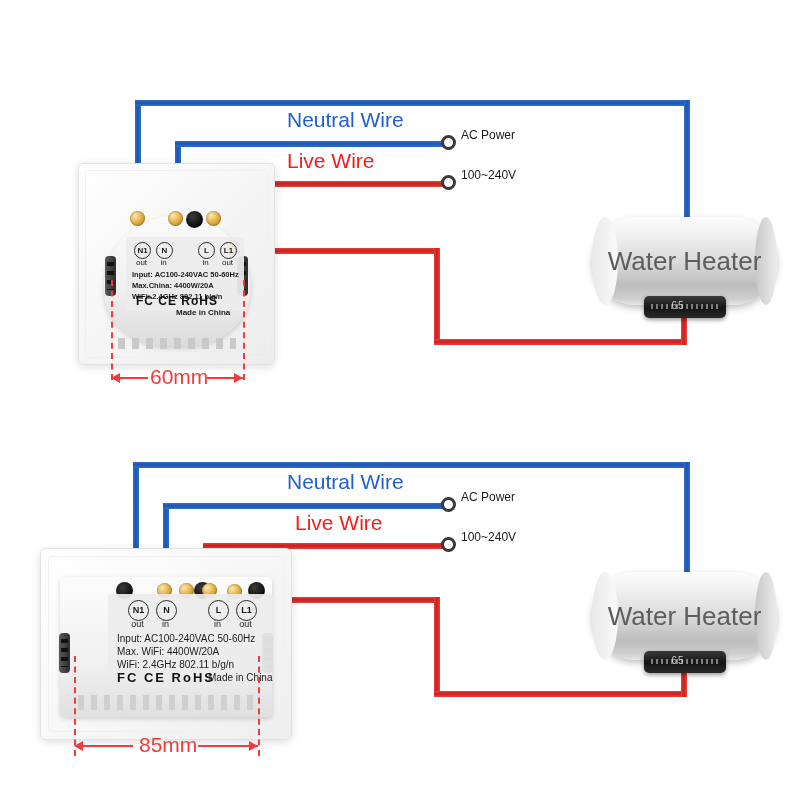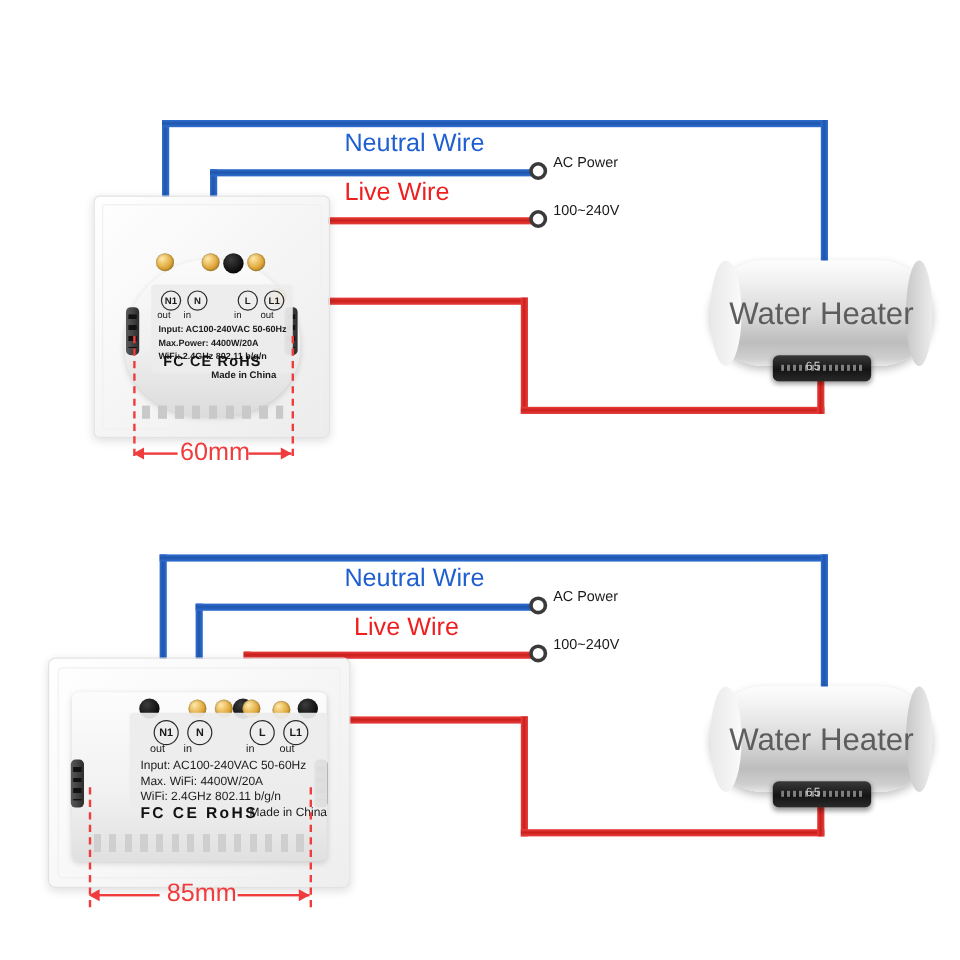--- a/index.html
+++ b/index.html
@@ -89,21 +89,21 @@
     background:radial-gradient(circle at 34% 30%,#ffe9a8,#e0a83c 55%,#9b6f14);
     box-shadow:inset 0 0 2px rgba(0,0,0,.45);}
   .screwhole{position:absolute;width:17px;height:17px;border-radius:50%;
     background:radial-gradient(circle at 38% 32%,#3c3c3c,#0a0a0a 70%);}
 
   
   .spec{position:absolute;background:rgba(236,236,236,.93);border-radius:3px;}
   .spec .tline{position:absolute;white-space:nowrap;color:#1b1b1b;}
   .tcirc{position:absolute;border:1.5px solid #2a2a2a;border-radius:50%;
     text-align:center;font-weight:bold;color:#1a1a1a;}
-  .tsub{position:absolute;color:#1a1a1a;}
+  .tsub{position:absolute;text-align:center;color:#1a1a1a;}
   .cert{position:absolute;white-space:nowrap;color:#111;font-weight:bold;}
   .madein{position:absolute;white-space:nowrap;color:#1a1a1a;}
 
   
   .dim-dash{position:absolute;width:0;border-left:2px dashed #f03c3c;}
   .dim-line{position:absolute;height:2px;background:#f03c3c;}
   .dim-text{position:absolute;color:#f03c3c;font-size:21px;white-space:nowrap;}
   .arrow{position:absolute;width:0;height:0;border-top:5px solid transparent;
     border-bottom:5px solid transparent;}
   .arrow.left{border-right:9px solid #f03c3c;}
@@ -169,21 +169,21 @@
       <div class="tcirc" style="left:8px;top:5px;width:15px;height:15px;font-size:8px;line-height:15px;">N1</div>
       <div class="tsub" style="left:5px;top:21px;width:21px;font-size:8px;">out</div>
       <div class="tcirc" style="left:30px;top:5px;width:15px;height:15px;font-size:8px;line-height:15px;">N</div>
       <div class="tsub" style="left:27px;top:21px;width:21px;font-size:8px;">in</div>
       <div class="tcirc" style="left:72px;top:5px;width:15px;height:15px;font-size:8px;line-height:15px;">L</div>
       <div class="tsub" style="left:69px;top:21px;width:21px;font-size:8px;">in</div>
       <div class="tcirc" style="left:94px;top:5px;width:15px;height:15px;font-size:8px;line-height:15px;">L1</div>
       <div class="tsub" style="left:91px;top:21px;width:21px;font-size:8px;">out</div>
 
       <div class="tline" style="left:6px;top:33px;font-size:7.5px;font-weight:bold;">Input: AC100-240VAC 50-60Hz</div>
-      <div class="tline" style="left:6px;top:44px;font-size:7.5px;font-weight:bold;">Max.Power: 4400W/20A</div>
+      <div class="tline" style="left:6px;top:44px;font-size:7.5px;font-weight:bold;">Max.China: 4400W/20A</div>
       <div class="tline" style="left:6px;top:55px;font-size:7.5px;font-weight:bold;">WiFi: 2.4GHz 802.11 b/g/n</div>
     </div>
     <div class="cert" style="left:136px;top:294px;font-size:12px;letter-spacing:1px;">FC  CE  RoHS</div>
     <div class="madein" style="left:176px;top:308px;font-size:8px;font-weight:bold;">Made in China</div>
 
     <div class="dim-dash" style="left:111px;top:280px;height:100px;"></div>
     <div class="dim-dash" style="left:243px;top:280px;height:100px;"></div>
     <div class="dim-line" style="left:113px;top:377px;width:35px;"></div>
     <div class="dim-line" style="left:207px;top:377px;width:36px;"></div>
     <div class="arrow left" style="left:111px;top:373px;"></div>

